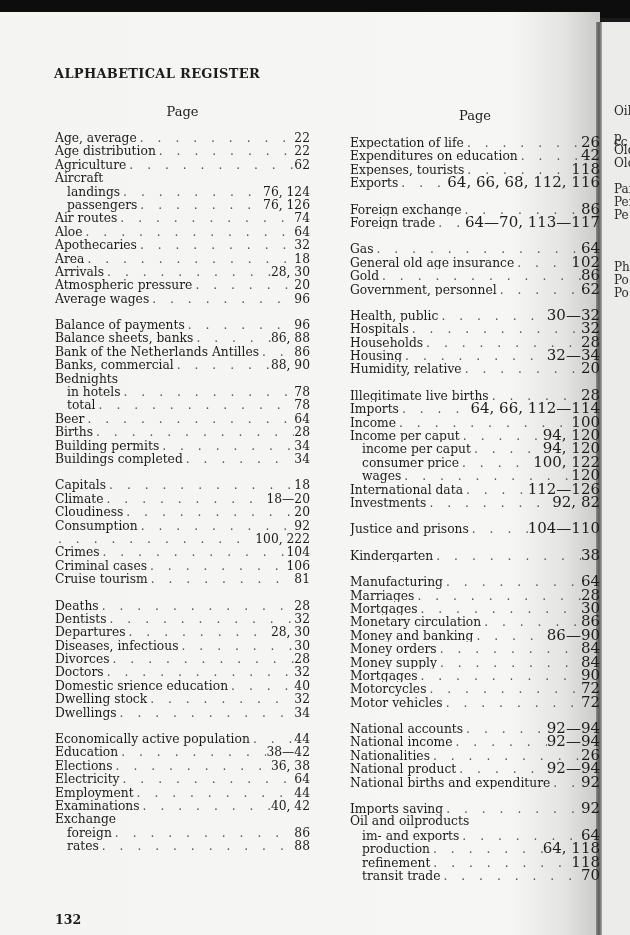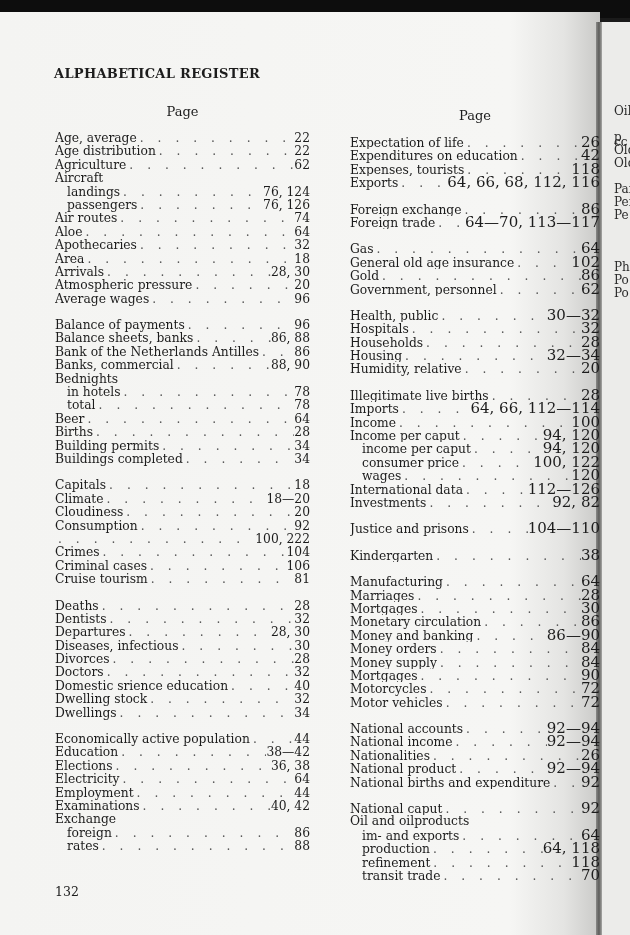--- a/index.html
+++ b/index.html
@@ -13,21 +13,21 @@
   .col { position:absolute; }
   .col-left { left:55px; top:104px; width:255px; }
   .col-right { left:350px; top:108px; width:250px; }
   .page-hdr { text-align:center; font-size:13px; height:28px; }
   .row { display:flex; align-items:baseline; font-size:12.3px; line-height:13.4px; height:13.4px; white-space:nowrap; overflow:hidden; }
   .row .lbl { flex:0 0 auto; }
   .row .lbl.sub { padding-left:12px; }
   .row .dots { flex:1 1 auto; overflow:hidden; color:#555; letter-spacing:5px; padding:0 3px; }
   .row .pg { flex:0 0 auto; text-align:right; }
   .gap { height:13px; }
-  .pagenum { position:absolute; left:55px; top:884px; font-size:12.5px; }
+  .pagenum { position:absolute; left:55px; top:912px; font-size:12.5px;font-weight:bold; }
   .col-right .pg { font-size:15px; }
 </style>
 </head>
 <body>
 
 <div class="topbar"></div>
 <div class="page"></div>
 <div class="gutter"></div>
 <div class="nextpage" id="nextpage">
     <div class="nl" style="top: 82px;">Oilı</div>
@@ -513,21 +513,21 @@
         <span class="dots">. . . . . . . . . . . . . . . . . . . . .</span>
         <span class="pg">92—94</span>
       </div>
       <div class="row">
         <span class="lbl">National births and expenditure</span>
         <span class="dots">. . . . . . . . . . . . . . . . . . . . .</span>
         <span class="pg">92</span>
       </div>
       <div class="gap"></div>
       <div class="row">
-        <span class="lbl">National caput</span>
+        <span class="lbl">Imports saving</span>
         <span class="dots">. . . . . . . . . . . . . . . . . . . . .</span>
         <span class="pg">92</span>
       </div>
       <div class="row">
         <span class="lbl">Oil and oilproducts</span>
       </div>
       <div class="row">
         <span class="lbl sub">im- and exports</span>
         <span class="dots">. . . . . . . . . . . . . . . . . . . . .</span>
         <span class="pg">64</span>

